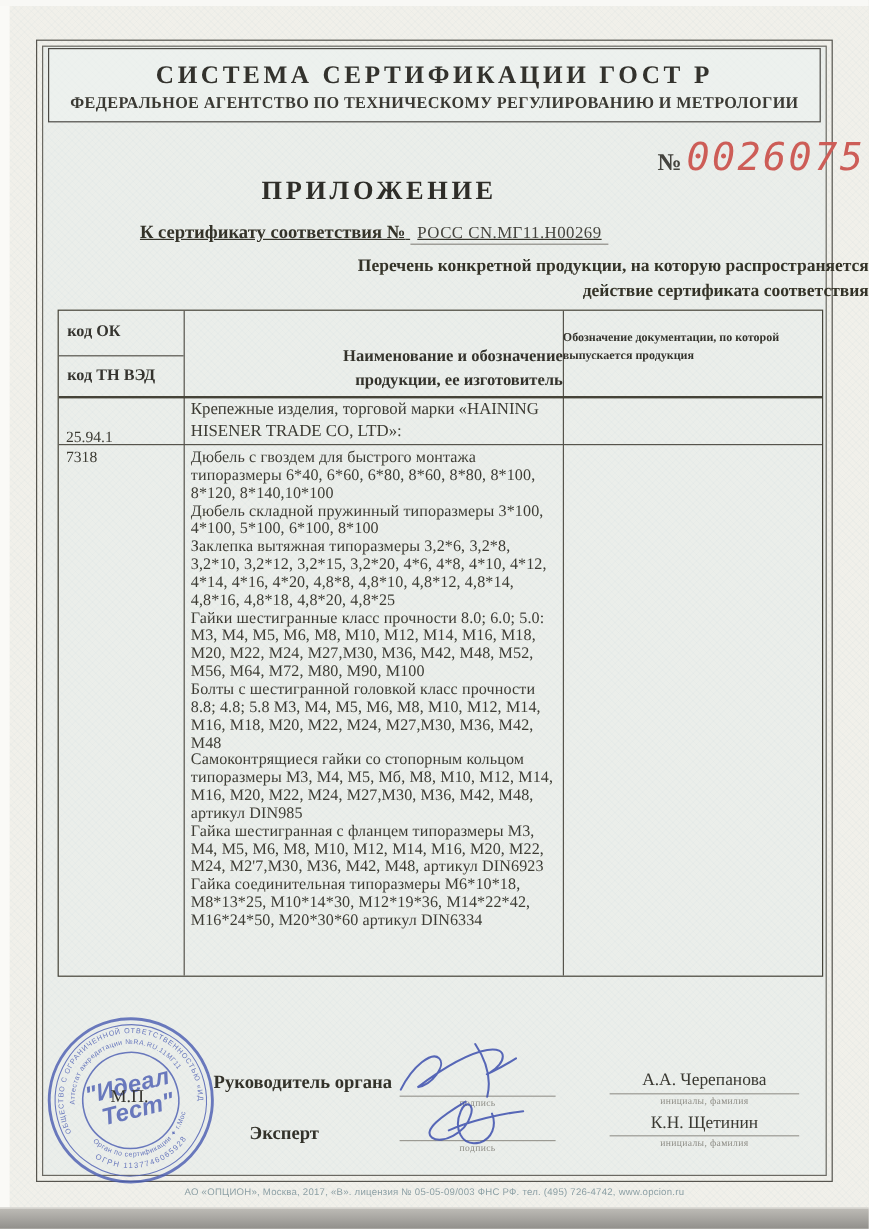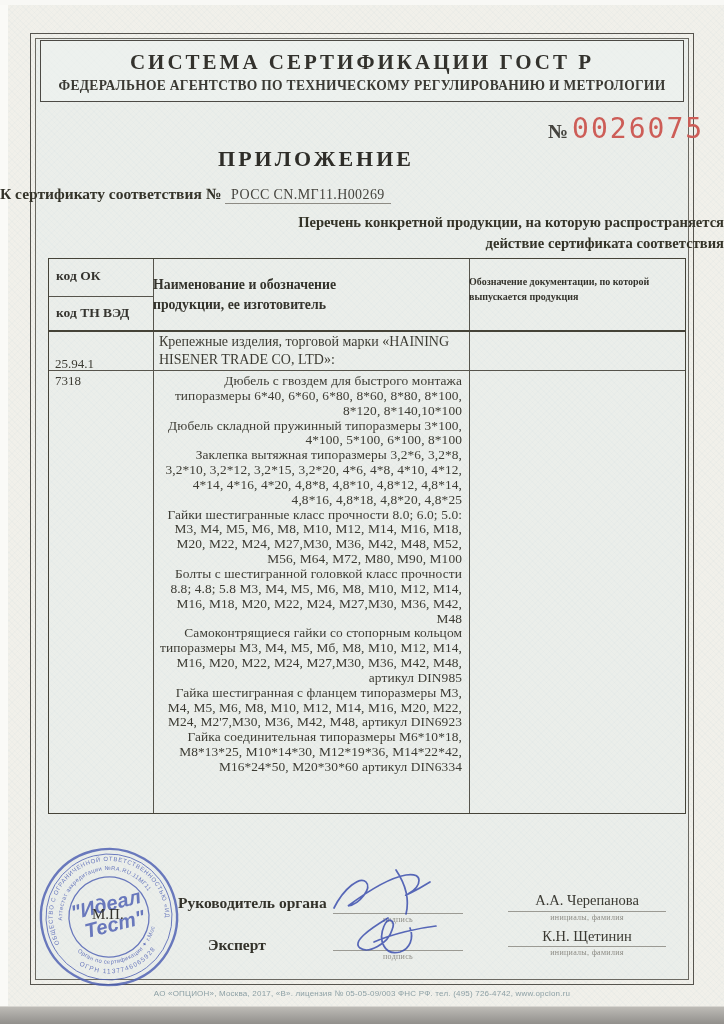--- a/index.html
+++ b/index.html
@@ -45,30 +45,30 @@
     margin-top:9px;font-size:21px;font-weight:bold;letter-spacing:3px;color:#33322d;
   }
   .header-line2{
     margin-top:3px;font-size:13.8px;font-weight:bold;letter-spacing:0.3px;color:#3a3933;
     transform:scaleX(0.98);
   }
   
   .serial{position:absolute;left:548px;top:112px;white-space:nowrap;}
   .serial-prefix{font-size:20px;color:#45443f;font-weight:bold;}
   .serial-number{
-    font-family:"DejaVu Sans Mono",monospace;font-size:28px;letter-spacing:2px;
-    color:#cd5d57;font-weight:normal;
+    font-family:"DejaVu Sans Mono",monospace;font-size:32px;letter-spacing:2px;
+    color:#cd5d57;font-weight:normal;font-style:italic;
   }
   .doc-title{
     position:absolute;left:0;top:146px;width:632px;text-align:center;
     font-size:22px;font-weight:bold;letter-spacing:3px;color:#2e2d28;
   }
   .cert-line{
-    position:absolute;left:0;top:185px;width:624px;text-align:left;
-    font-size:15.5px;font-weight:bold;color:#343329;
+    position:absolute;left:0;top:185px;width:624px;text-align:center;
+    font-size:15.5px;font-weight:bold;color:#343329;text-decoration:underline;
   }
   .cert-value{
     font-weight:normal;font-size:14px;letter-spacing:0.4px;color:#45443e;
     border-bottom:1px solid #8d8b84;padding:0 6px 1px 6px;
   }
   .intro{
     position:absolute;left:0;top:212px;width:724px;text-align:right;
     font-size:14.6px;font-weight:bold;line-height:1.45;color:#343328;
   }
   
@@ -78,41 +78,41 @@
   }
   .vline{position:absolute;top:0;width:1px;height:100%;background:#56544c;}
   .vline1{left:104px;} .vline2{left:420px;}
   .hline{position:absolute;left:0;width:100%;height:1px;background:#56544c;}
   .hline-header{top:71px;height:2px;background:#454338;}
   .hline-row1{top:111px;}
   .hline-colsplit{position:absolute;left:0;top:37px;width:104px;height:1px;background:#56544c;}
   .th-codeok{position:absolute;left:7px;top:9px;font-size:13.5px;font-weight:bold;}
   .th-codetn{position:absolute;left:7px;top:46px;font-size:13.5px;font-weight:bold;}
   .th-name{
-    position:absolute;left:104px;top:16px;width:316px;text-align:left;
+    position:absolute;left:104px;top:28px;width:316px;text-align:right;
     font-size:13.8px;font-weight:bold;line-height:1.45;color:#34332c;
   }
   .th-name span{display:inline-block;width:250px;}
   .th-doc{
     position:absolute;left:420px;top:16px;width:216px;text-align:left;
     font-size:10px;font-weight:bold;line-height:1.45;color:#34332c;
   }
   .th-doc span{display:inline-block;width:214px;}
   .row1-codes{
     position:absolute;left:6px;top:74px;font-size:13px;line-height:1.3;color:#3c3b33;margin-top:23px;
   }
   .row1-text{
     position:absolute;left:110px;top:74px;width:302px;
     font-size:14px;line-height:1.25;color:#3c3b33;
   }
   .products{
     position:absolute;left:110px;top:115px;width:303px;height:436px;overflow:hidden;
     font-size:13.4px;line-height:14.85px;color:#3d3c34;letter-spacing:0.1px;
   }
-  .products p{margin:0;text-align:right;}
+  .products p{margin:0;}
   
   .mp-label{position:absolute;left:92px;top:906px;font-size:15px;color:#33322c;z-index:5;}
   .sig-role1{position:absolute;left:178px;top:894px;font-size:15.5px;font-weight:bold;color:#33322a;}
   .sig-role2{position:absolute;left:178px;top:936px;font-size:15.5px;font-weight:bold;color:#33322a;margin-left:30px;}
   .sigline{position:absolute;height:1px;background:#9b9a93;}
   .sigline1{left:333px;top:913px;width:130px;}
   .sigline2{left:333px;top:950px;width:130px;}
   .nameline1{left:508px;top:911px;width:158px;}
   .nameline2{left:508px;top:946px;width:158px;}
   .sig-sub{position:absolute;font-size:8px;color:#8c8b84;letter-spacing:0.3px;}

